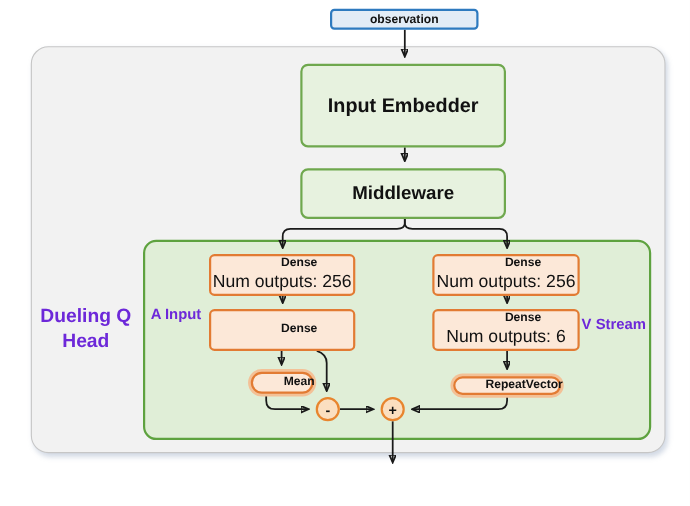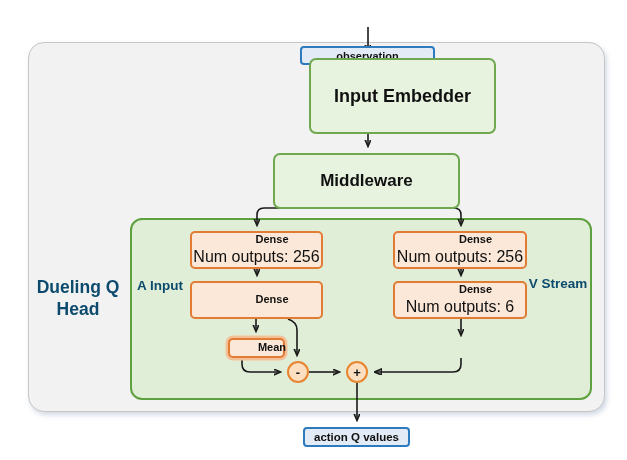--- a/index.html
+++ b/index.html
@@ -23,62 +23,62 @@
     z-index:1;
   }
   .svg-layer{left:0;top:0;width:627px;height:460px;z-index:2;pointer-events:none;}
   .svg-layer path{fill:none;stroke:#1a1a1a;stroke-width:1.6;}
   
   .box-green{
     background:#e7f2df;border:2px solid #6fa84e;border-radius:7px;
     display:flex;align-items:center;justify-content:center;
     font-weight:bold;z-index:3;text-align:center;
   }
-  .box-embedder{left:273px;top:58px;width:187px;height:76px;font-size:18px;margin-left:36px;}
-  .box-middleware{left:273px;top:153px;width:187px;height:56px;font-size:17px;}
+  .box-embedder{left:273px;top:58px;width:187px;height:76px;font-size:18px;}
+  .box-middleware{left:273px;top:153px;width:187px;height:46px;font-size:17px;}
   
   .box-blue{
     background:#e3ecf6;border:2px solid #2e7abf;border-radius:4px;
     display:flex;align-items:center;justify-content:center;
     font-weight:bold;font-size:11px;z-index:3;
   }
-  .box-observation{left:300px;top:8px;width:135px;height:19px;margin-top:38px;}
+  .box-observation{left:300px;top:8px;width:135px;height:19px;}
   .box-action{left:303px;top:427px;width:107px;height:20px;font-size:11.5px;}
   
   .box-orange{
     background:#fce8d8;border:2px solid #e27b33;border-radius:5px;
     display:flex;flex-direction:column;align-items:center;justify-content:center;
     z-index:3;text-align:center;line-height:1.25;
   }
   .box-orange .t{font-weight:bold;font-size:11px;margin-left:31px;}
   .box-orange .s{font-size:16px;}
   .dense-a1{left:190px;top:231px;width:133px;height:38px;}
   .dense-a2{left:190px;top:281px;width:133px;height:38px;}
   .dense-v1{left:393px;top:231px;width:134px;height:38px;}
   .dense-v2{left:393px;top:281px;width:134px;height:38px;}
-  .hl{box-shadow:0 0 0 2.5px #f3c197;}
+  .hl{box-shadow:0 0 0 2.5px #f3c197;border-radius:10px;}
   .box-mean{left:228px;top:338px;width:57px;height:20px;justify-content:center;}
   .box-repeat{left:412px;top:342px;width:98px;height:17px;}
   .box-mean .t,.box-repeat .t{font-size:11px;}
   
   .op-circle{
     width:22px;height:22px;border-radius:50%;
     background:#fbdfc0;border:2px solid #e8852e;
     display:flex;align-items:center;justify-content:center;
     font-weight:bold;font-size:13px;z-index:3;line-height:1;
   }
   .op-minus{left:287px;top:361px;}
   .op-plus{left:346px;top:361px;}
   
   .txt-label{
-    font-weight:bold;text-align:center;z-index:2;color:#0c4a6e;
+    font-weight:bold;text-align:center;z-index:2;color:#6d28d9;
   }
   .lbl-dueling{left:27px;top:277px;width:102px;font-size:17.5px;line-height:1.25;}
   .lbl-astream{left:130px;top:277px;width:60px;font-size:13.5px;line-height:1.3;}
-  .lbl-vstream{left:527px;top:275px;width:62px;font-size:13.5px;line-height:1.3;}
+  .lbl-vstream{left:527px;top:286px;width:62px;font-size:13.5px;line-height:1.3;}
 </style>
 </head>
 <body>
 
 <div class="stage">
 
   <div class="abs outer-frame"></div>
   <div class="abs head-frame"></div>
 
   <div class="abs txt-label lbl-dueling">Dueling Q Head</div>
@@ -131,25 +131,25 @@
     <span class="s">Num outputs: 256</span>
   </div>
   <div class="abs box-orange dense-v2">
     <span class="t">Dense</span>
     <span class="s">Num outputs: 6</span>
   </div>
 
   <div class="abs box-orange hl box-mean">
     <span class="t">Mean</span>
   </div>
+  <div class="abs box-orange hl box-repeat">
+    <span class="t">RepeatVector</span>
+  </div>
 
   <div class="abs op-circle op-minus">
     <span>-</span>
   </div>
   <div class="abs op-circle op-plus">
     <span>+</span>
   </div>
 
-  <div class="abs box-blue box-action">
-    <span>action Q values</span>
-  </div>
 
 </div>
 
 </body></html>

